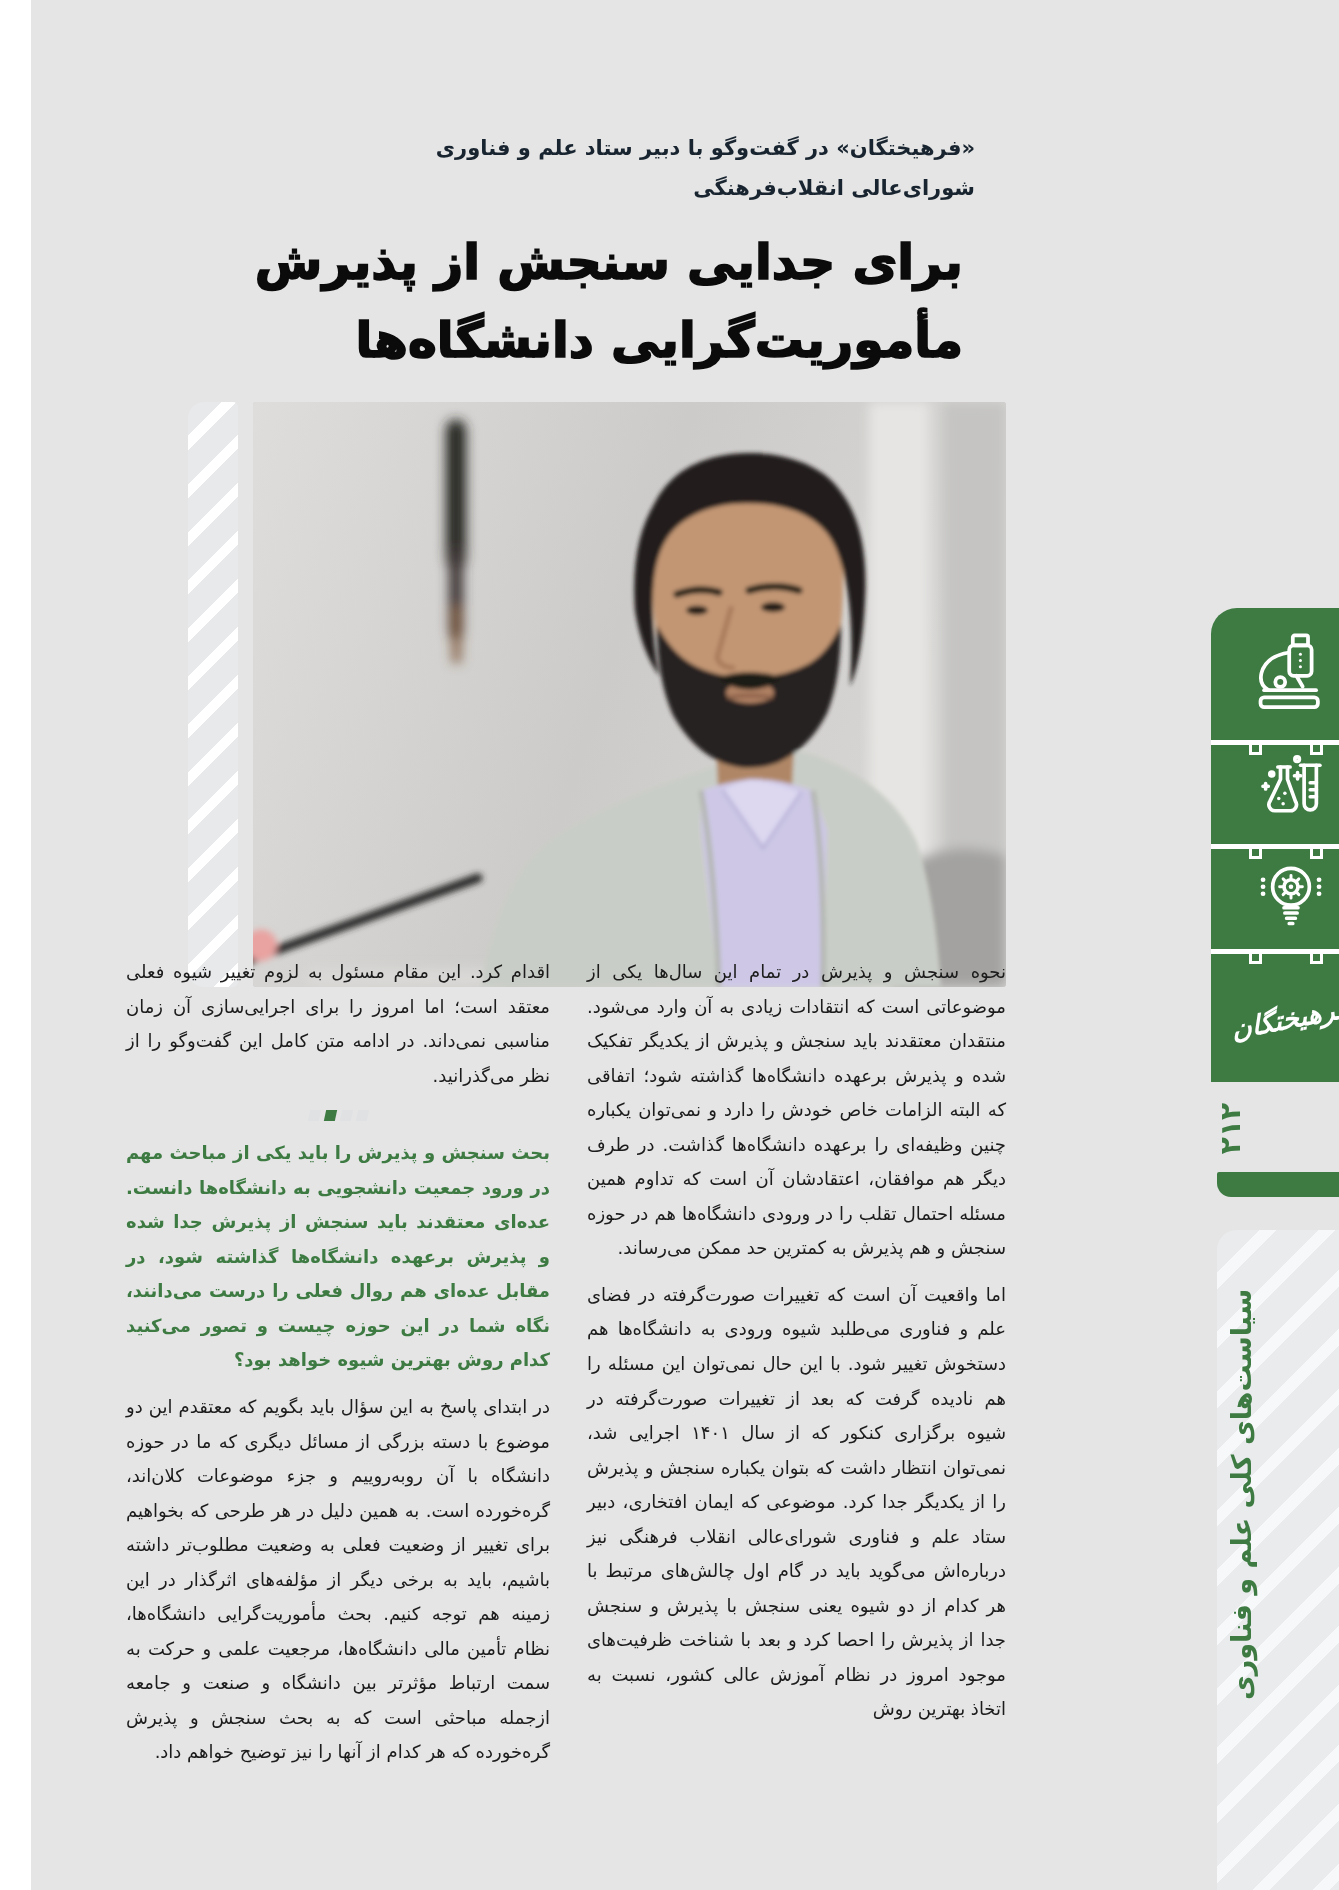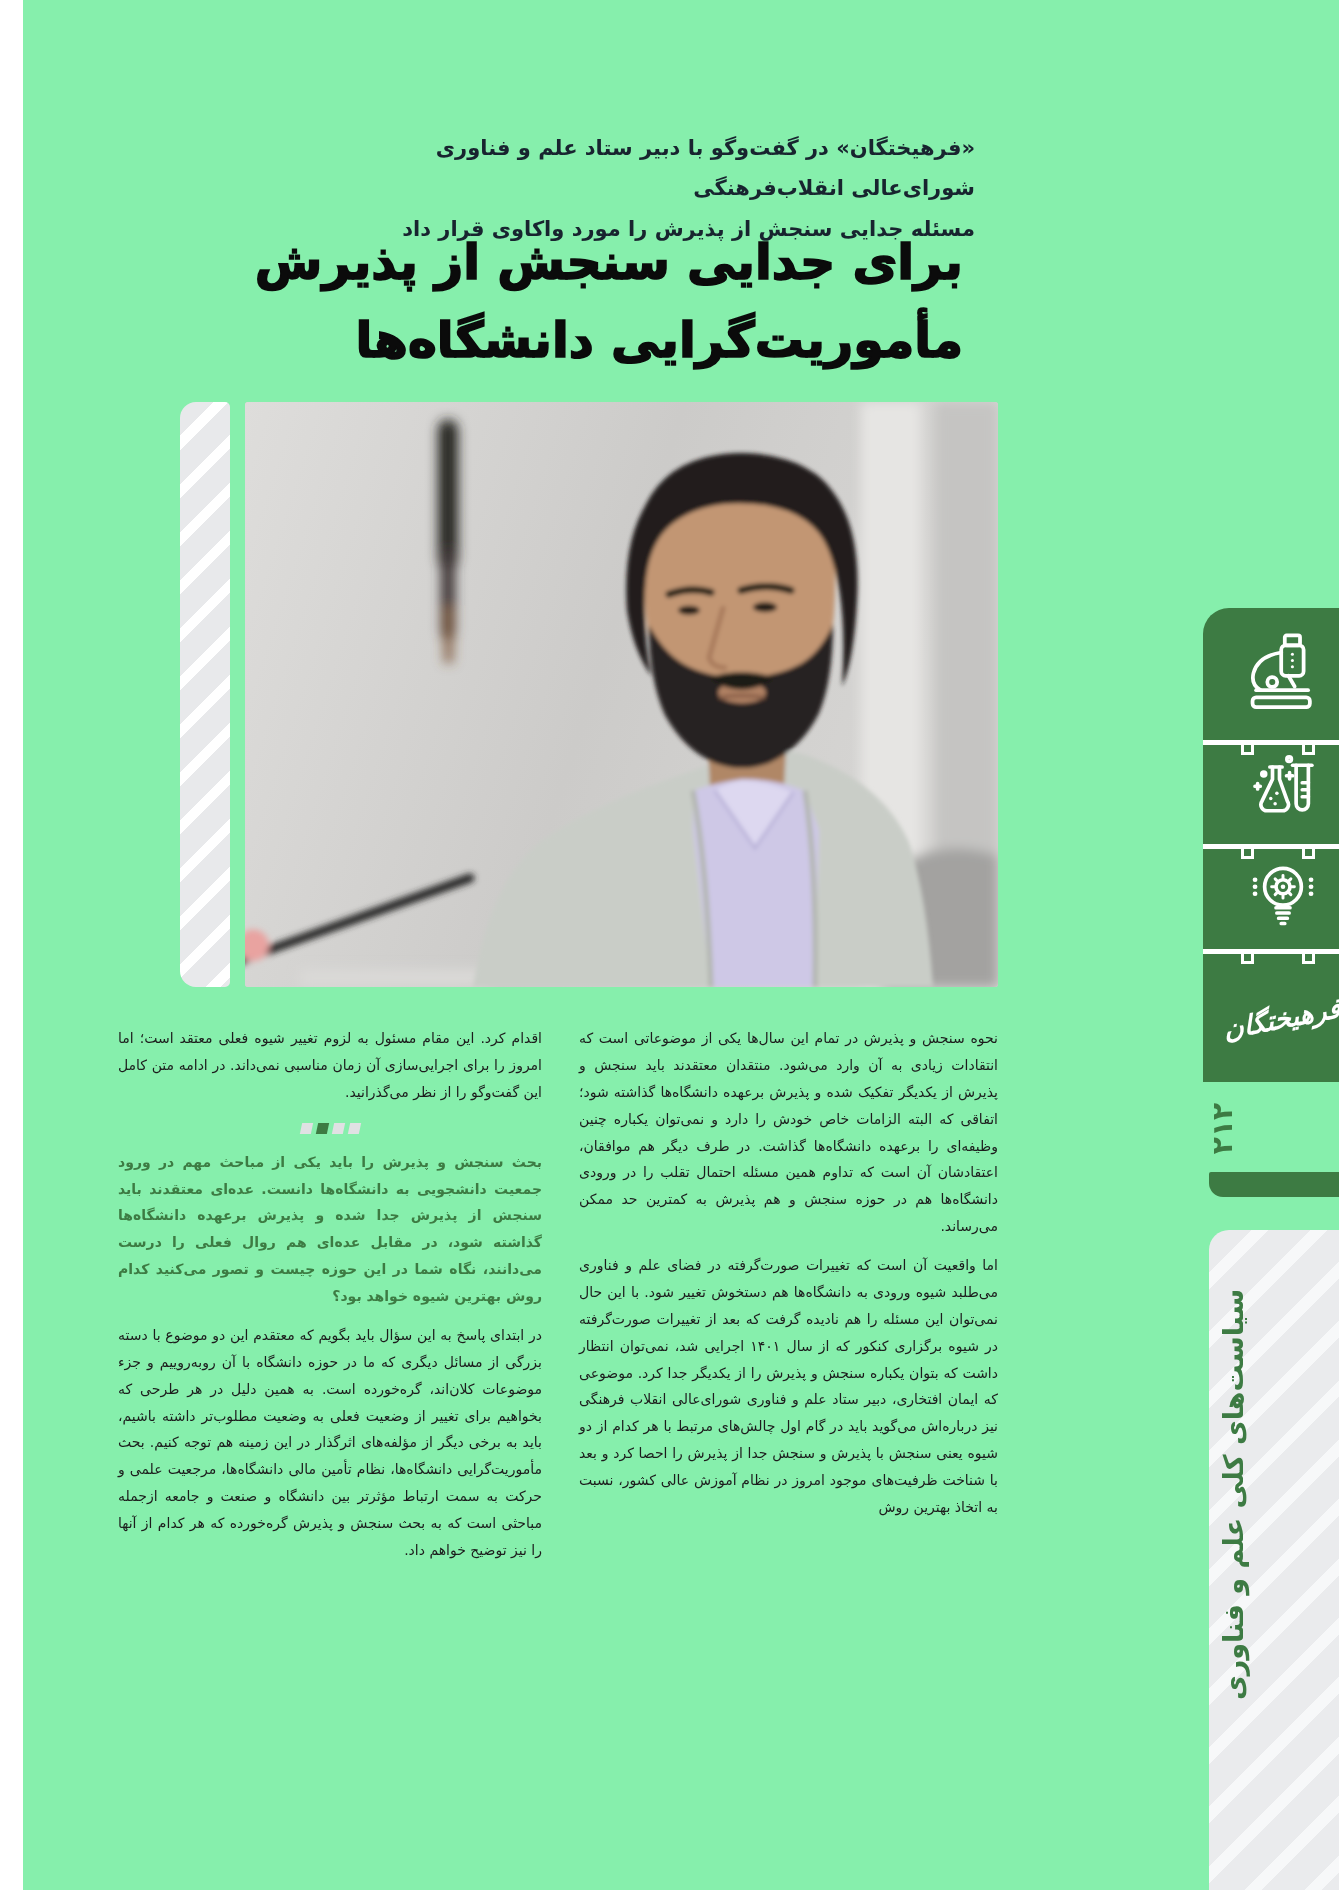--- a/index.html
+++ b/index.html
@@ -1,18 +1,18 @@
 <!DOCTYPE html>
 <html lang="fa" dir="rtl"><head>
 <meta charset="utf-8">
 <style>
   html,body{margin:0;padding:0;background:#ffffff;}
   .page{
-    position:relative;width:1308px;height:1890px;background:#86efac;
-    font-family:"DejaVu Sans",sans-serif;direction:rtl;overflow:hidden;padding-left:8px;
+    position:relative;width:1308px;height:1890px;background:#e5e5e5;
+    font-family:"DejaVu Sans",sans-serif;direction:rtl;overflow:hidden;
   }
   
   .kicker{
     position:absolute;right:364px;top:128px;width:660px;text-align:right;
     font-size:21px;font-weight:bold;line-height:1.92;color:#18242f;
   }
   .headline{
     position:absolute;right:364px;top:212px;width:720px;margin:12px;text-align:right;
     font-size:49px;font-weight:bold;line-height:1.6;color:#0b0b0b;
     -webkit-text-stroke:1.7px #0b0b0b;letter-spacing:-0.5px;
@@ -67,39 +67,38 @@
     position:absolute;left:1186px;top:1230px;width:153px;height:660px;
     border-radius:20px 0 0 0;
     background:repeating-linear-gradient(135deg,#eaebed 0 30px,#f7f8f9 30px 42px);
   }
   .vert-label{
     position:absolute;left:1194px;top:1700px;transform-origin:0 0;transform:rotate(-90deg);
     white-space:nowrap;font-size:27px;font-weight:bold;color:#3d7b43;line-height:34px;
   }
   
   .col{
-    position:absolute;top:1025px;text-align:justify;
-    font-size:14px;line-height:1.92;color:#1c1c1c;
+    position:absolute;top:955px;text-align:justify;
+    font-size:18px;line-height:1.92;color:#1c1c1c;
   }
   .col p{margin:0 0 12px 0;}
   .col-right{left:556px;width:419px;}
   .col-left{left:95px;width:424px;}
   .q{color:#3d7b43;font-weight:bold;}
   .sep-squares{display:flex;justify-content:center;gap:5px;margin:17px 0 15px 0;}
   .sq{width:11px;height:11px;background:#e0e1e3;transform:skewX(-12deg);}
   .sq.g{background:#3d7b43;}
 </style>
 </head>
 <body>
 
 <div class="page">
 
   <div class="kicker">
     <div>«فرهیختگان» در گفت‌وگو با دبیر ستاد علم و فناوری شورای‌عالی انقلاب‌فرهنگی</div>
-    <div>مسئله جدایی سنجش از پذیرش را مورد واکاوی قرار داد</div>
   </div>
 
   <h1 class="headline">
     <span>برای جدایی سنجش از پذیرش</span>
     <span>مأموریت‌گرایی دانشگاه‌ها تقویت شود</span>
   </h1>
 
   <div class="photo-accent"></div>
 
   <figure class="photo">

